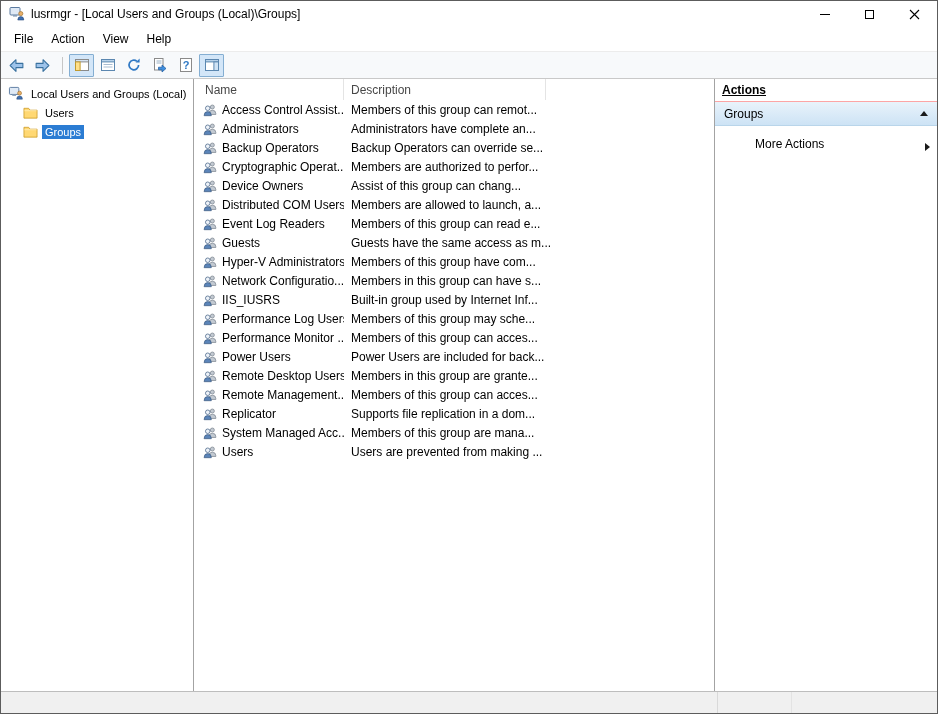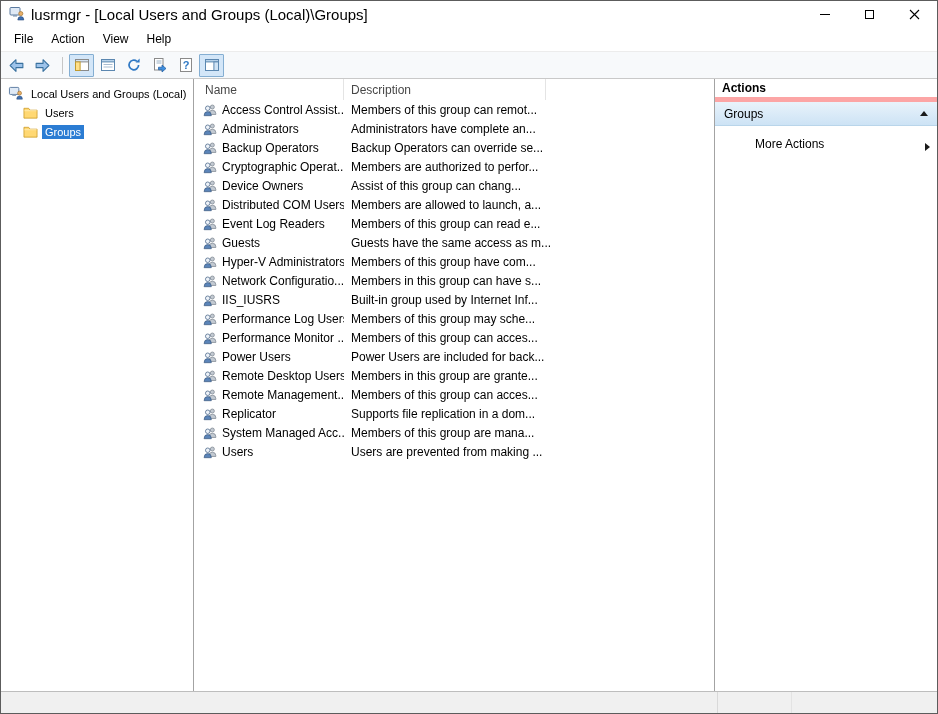--- a/index.html
+++ b/index.html
@@ -4,21 +4,21 @@
 <style>
   * { margin:0; padding:0; box-sizing:border-box; }
   html,body { background:#c8c8c8; }
   body { font-family:"Liberation Sans","DejaVu Sans",sans-serif; font-size:12px; color:#000; }
 
   .window { position:relative; width:938px; height:714px; background:#fff; border:1px solid #5c5c5c; overflow:hidden; }
 
   
   .titlebar { height:26px; display:flex; align-items:center; background:#fff; padding-left:8px; }
   .title-icon { width:16px; height:16px; margin-right:6px; flex:0 0 auto; }
-  .title-text { flex:1; white-space:nowrap; overflow:hidden; font-size:15px; }
+  .title-text { flex:1; white-space:nowrap; overflow:hidden; font-size:12px; }
   .caption-btns { display:flex; height:26px; }
   .cap-btn { width:45px; height:26px; display:flex; align-items:center; justify-content:center; }
   .min-glyph { width:10px; height:1px; background:#000; display:block; }
   .max-glyph { width:9px; height:9px; border:1px solid #000; display:block; }
 
   
   .menubar { height:24px; display:flex; align-items:center; padding-left:4px; background:#fff; }
   .menu-item { padding:3px 9px; cursor:default; }
 
   
@@ -46,21 +46,21 @@
   .hdr-cell { height:100%; display:flex; align-items:center; border-right:1px solid #e4e4e4; white-space:nowrap; overflow:hidden; }
   .hdr-name { flex:0 0 150px; padding-left:11px; }
   .hdr-desc { flex:0 0 202px; padding-left:7px; }
   .list-body { flex:1; overflow:hidden; }
   .list-row { display:flex; align-items:center; height:19px; }
   .cell-name { flex:0 0 150px; padding-left:9px; display:flex; align-items:center; gap:5px; overflow:hidden; white-space:nowrap; }
   .cell-desc { flex:1; padding-left:7px; overflow:hidden; white-space:nowrap; }
   .g-icon { flex:0 0 auto; display:flex; }
 
   
-  .actions-header { height:23px; display:flex; align-items:center; padding-left:7px; font-weight:bold; border-bottom:5px solid #fca5a5; }
+  .actions-header { height:23px; display:flex; align-items:center; padding-left:7px; font-weight:bold; border-bottom:1px solid #fca5a5;text-decoration:underline; }
   .actions-group { height:24px; display:flex; align-items:center; padding:0 9px; background:linear-gradient(#e9f3fb,#cde3f5); border-bottom:1px solid #b9d5ea; }
   .actions-group-label { flex:1; }
   .tri-up { width:0; height:0; border-left:4px solid transparent; border-right:4px solid transparent; border-bottom:5px solid #1a1a1a; }
   .more-actions { height:25px; display:flex; align-items:flex-end; padding-left:40px; }
   .more-actions-label { flex:1; }
   .tri-right { width:0; height:0; border-top:4px solid transparent; border-bottom:4px solid transparent; border-left:5px solid #1a1a1a; margin-right:7px; }
 
   
   .statusbar { position:absolute; left:0; right:0; bottom:0; height:22px; background:#f0f0f0; border-top:1px solid #bdbdbd; }
   .status-sep { position:absolute; left:716px; top:0; bottom:0; width:1px; background:#d9d9d9; }

